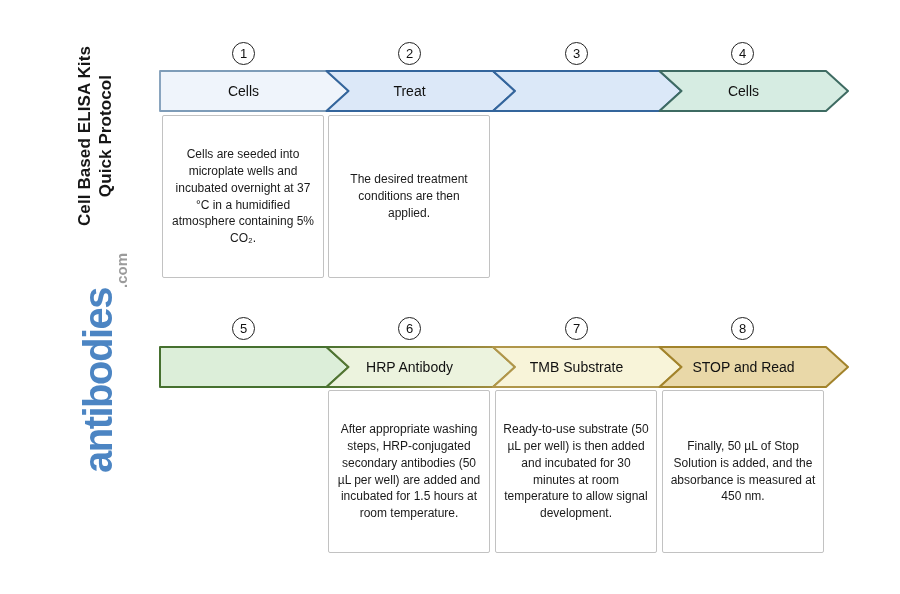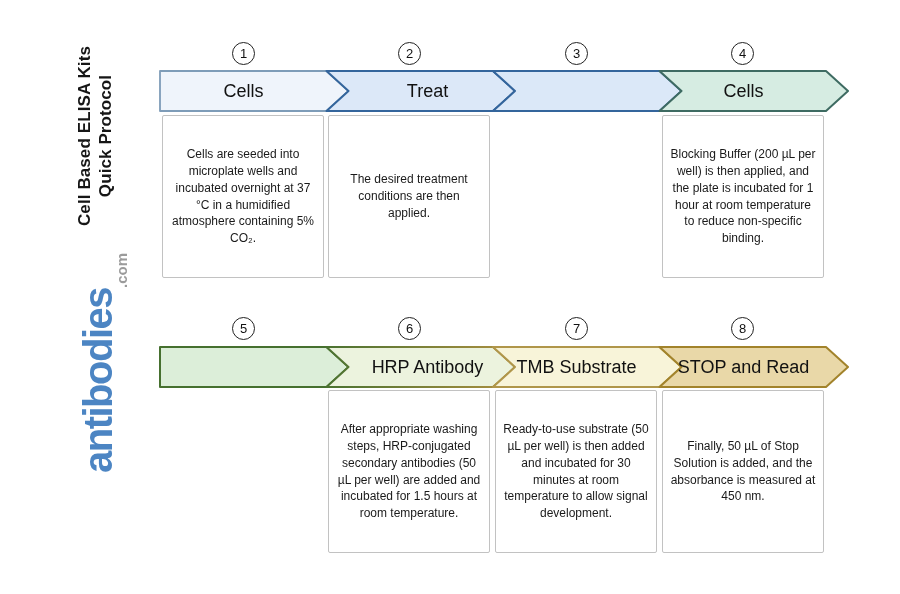--- a/index.html
+++ b/index.html
@@ -36,23 +36,23 @@
   }
   .c1{left:232px}.c2{left:398px}.c3{left:565px}.c4{left:731px}
   .circ-r1{top:42px}.circ-r2{top:317px}
   
   .arrow-row{position:absolute;left:158px;}
   .arrows-r1{top:69px}.arrows-r2{top:345px}
   
   .arrow-label{
     position:absolute;width:167px;height:40px;
     display:flex;align-items:center;justify-content:center;
-    font-size:18px;color:#111;
+    font-size:14px;color:#111;
   }
-  .l1{left:160px}.l2{left:344px}.l3{left:493px}.l4{left:660px}
+  .l1{left:160px}.l2{left:326px}.l3{left:493px}.l4{left:660px}
   .lab-r1{top:71px}.lab-r2{top:347px}
   
   .desc-box{
     position:absolute;width:162px;height:163px;box-sizing:border-box;
     background:#fff;border:1.5px solid #c2c2c2;border-radius:2px;
     display:flex;align-items:center;justify-content:center;
     text-align:center;font-size:12px;line-height:1.4;color:#1a1a1a;
     padding:6px 7px;
   }
   .b1{left:162px}.b2{left:328px}.b3{left:495px}.b4{left:662px}
@@ -83,21 +83,20 @@
     <polygon points="335,2 501.5,2 523.5,22 501.5,42 335,42 357,22" stroke-width="2" stroke-linejoin="round" fill="#dbe8f8" stroke="#34659c"></polygon>
     <polygon points="501.5,2 668,2 690,22 668,42 501.5,42 523.5,22" stroke-width="2" stroke-linejoin="round" fill="#d6ece2" stroke="#3e6b62"></polygon>
   </svg>
 
   <div class="arrow-label l1 lab-r1">Cells</div>
   <div class="arrow-label l2 lab-r1">Treat</div>
   <div class="arrow-label l4 lab-r1">Cells</div>
 
   <div class="desc-box b1 box-r1">Cells are seeded into microplate wells and incubated overnight at 37 °C in a humidified atmosphere containing 5% CO₂.</div>
   <div class="desc-box b2 box-r1">The desired treatment conditions are then applied.</div>
-  <div class="desc-box b4 box-r1">Blocking Buffer (200 µL per well) is then applied, and the plate is incubated for 1 hour at room temperature to reduce non-specific binding.</div>
 
   <div class="circle c1 circ-r2">5</div>
   <div class="circle c2 circ-r2">6</div>
   <div class="circle c3 circ-r2">7</div>
   <div class="circle c4 circ-r2">8</div>
 
   <svg class="arrow-row arrows-r2" width="694" height="44" viewBox="0 0 694 44">
     <defs>
       <linearGradient id="hrpStroke" x1="0" y1="0" x2="1" y2="0">
         <stop offset="0" stop-color="#4a7231"></stop>

